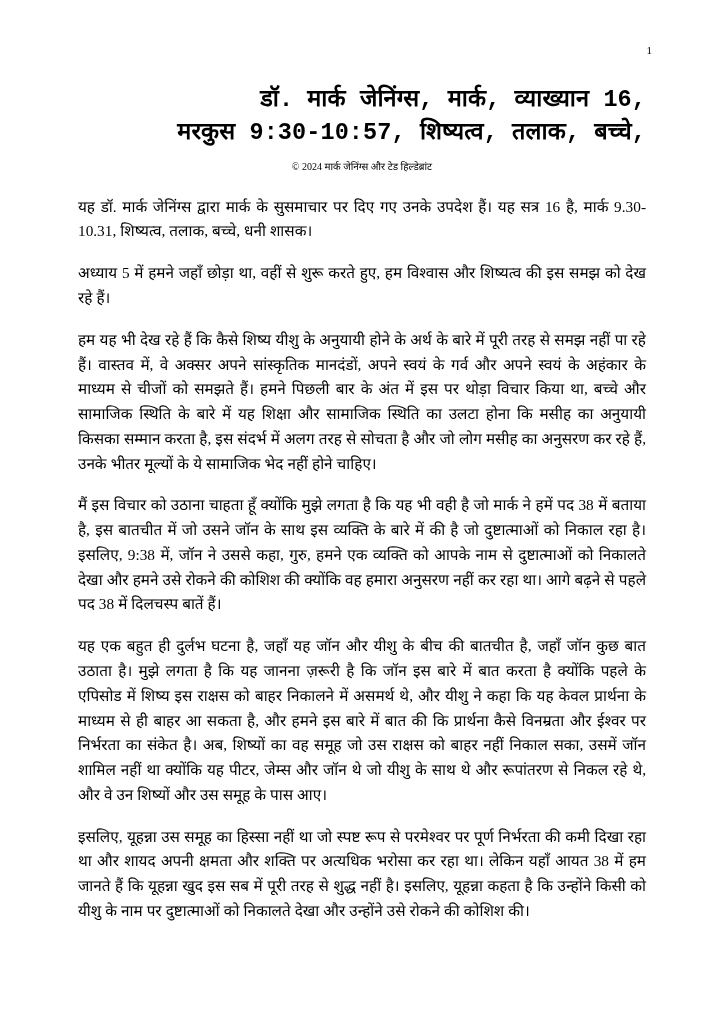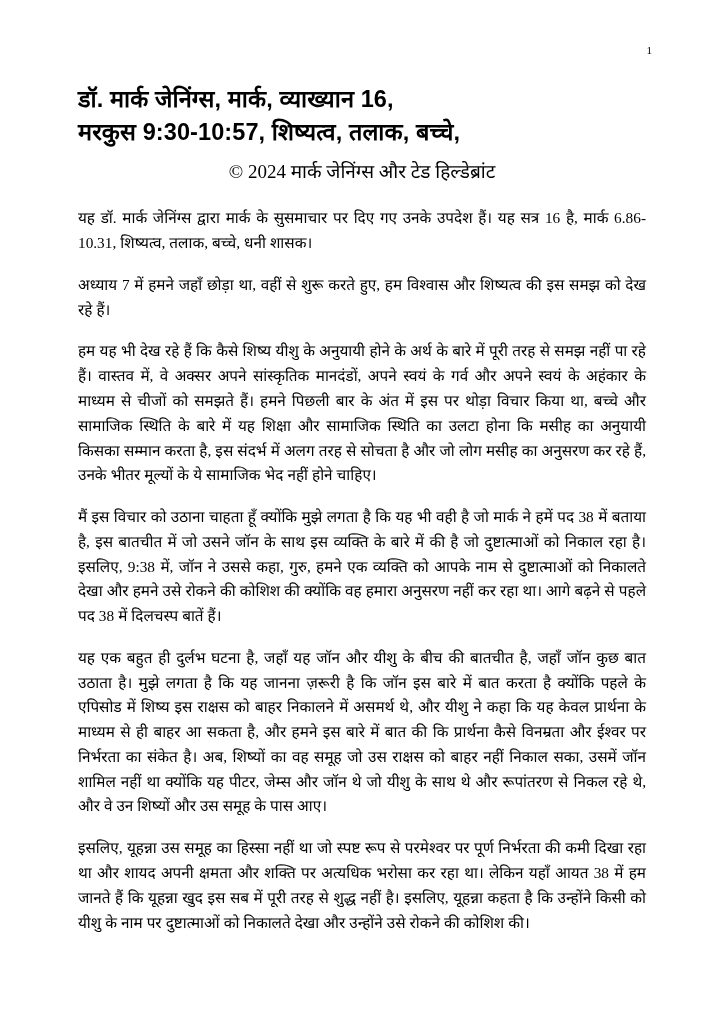--- a/index.html
+++ b/index.html
@@ -24,36 +24,36 @@
   .page-number {
     position: absolute;
     top: 44px;
     right: 72px;
     font-size: 11px;
     font-family: "Liberation Serif", "DejaVu Serif", serif;
     color: #000;
   }
   .doc-title {
     margin: 45px 0 0 0;
-    text-align: left;
-    font-family: Liberation Sans, sans-serif;
+    text-align: right;
+    font-family: Liberation Mono, monospace;
     font-weight: bold;
     font-size: 23.5px;
     line-height: 1.42;
     letter-spacing: 0.1px;
     color: #000;
   }
   .doc-title .tline {
     display: block;
   }
   .copyright {
     margin: 10px 0 0 0;
     text-align: center;
     font-family: "Liberation Serif", "DejaVu Serif", serif;
-    font-size: 19px;
+    font-size: 10px;
     line-height: 1.3;
     color: #000;
   }
   .body-text {
     margin: 22px 0 0 0;
     font-family: "Liberation Serif", "DejaVu Serif", serif;
     font-size: 15.3px;
     line-height: 1.62;
     text-align: justify;
     text-justify: inter-word;
@@ -71,20 +71,20 @@
 
   <div class="page-number">1</div>
 
   <h1 class="doc-title">
     <span class="tline">डॉ. मार्क जेनिंग्स, मार्क, व्याख्यान 16,</span>
     <span class="tline">मरकुस 9:30-10:57, शिष्यत्व, तलाक, बच्चे,</span>
   </h1>
 
   <div class="copyright">© 2024 मार्क जेनिंग्स और टेड हिल्डेब्रांट</div>
 
-  <p class="body-text">यह डॉ. मार्क जेनिंग्स द्वारा मार्क के सुसमाचार पर दिए गए उनके उपदेश हैं। यह सत्र 16 है, मार्क 6.86-10.31, शिष्यत्व, तलाक, बच्चे, धनी शासक।</p>
-  <p class="body-text">अध्याय 7 में हमने जहाँ छोड़ा था, वहीं से शुरू करते हुए, हम विश्वास और शिष्यत्व की इस समझ को देख रहे हैं।</p>
+  <p class="body-text">यह डॉ. मार्क जेनिंग्स द्वारा मार्क के सुसमाचार पर दिए गए उनके उपदेश हैं। यह सत्र 16 है, मार्क 9.30-10.31, शिष्यत्व, तलाक, बच्चे, धनी शासक।</p>
+  <p class="body-text">अध्याय 5 में हमने जहाँ छोड़ा था, वहीं से शुरू करते हुए, हम विश्वास और शिष्यत्व की इस समझ को देख रहे हैं।</p>
   <p class="body-text">हम यह भी देख रहे हैं कि कैसे शिष्य यीशु के अनुयायी होने के अर्थ के बारे में पूरी तरह से समझ नहीं पा रहे हैं। वास्तव में, वे अक्सर अपने सांस्कृतिक मानदंडों, अपने स्वयं के गर्व और अपने स्वयं के अहंकार के माध्यम से चीजों को समझते हैं। हमने पिछली बार के अंत में इस पर थोड़ा विचार किया था, बच्चे और सामाजिक स्थिति के बारे में यह शिक्षा और सामाजिक स्थिति का उलटा होना कि मसीह का अनुयायी किसका सम्मान करता है, इस संदर्भ में अलग तरह से सोचता है और जो लोग मसीह का अनुसरण कर रहे हैं, उनके भीतर मूल्यों के ये सामाजिक भेद नहीं होने चाहिए।</p>
   <p class="body-text">मैं इस विचार को उठाना चाहता हूँ क्योंकि मुझे लगता है कि यह भी वही है जो मार्क ने हमें पद 38 में बताया है, इस बातचीत में जो उसने जॉन के साथ इस व्यक्ति के बारे में की है जो दुष्टात्माओं को निकाल रहा है। इसलिए, 9:38 में, जॉन ने उससे कहा, गुरु, हमने एक व्यक्ति को आपके नाम से दुष्टात्माओं को निकालते देखा और हमने उसे रोकने की कोशिश की क्योंकि वह हमारा अनुसरण नहीं कर रहा था। आगे बढ़ने से पहले पद 38 में दिलचस्प बातें हैं।</p>
   <p class="body-text">यह एक बहुत ही दुर्लभ घटना है, जहाँ यह जॉन और यीशु के बीच की बातचीत है, जहाँ जॉन कुछ बात उठाता है। मुझे लगता है कि यह जानना ज़रूरी है कि जॉन इस बारे में बात करता है क्योंकि पहले के एपिसोड में शिष्य इस राक्षस को बाहर निकालने में असमर्थ थे, और यीशु ने कहा कि यह केवल प्रार्थना के माध्यम से ही बाहर आ सकता है, और हमने इस बारे में बात की कि प्रार्थना कैसे विनम्रता और ईश्वर पर निर्भरता का संकेत है। अब, शिष्यों का वह समूह जो उस राक्षस को बाहर नहीं निकाल सका, उसमें जॉन शामिल नहीं था क्योंकि यह पीटर, जेम्स और जॉन थे जो यीशु के साथ थे और रूपांतरण से निकल रहे थे, और वे उन शिष्यों और उस समूह के पास आए।</p>
   <p class="body-text">इसलिए, यूहन्ना उस समूह का हिस्सा नहीं था जो स्पष्ट रूप से परमेश्वर पर पूर्ण निर्भरता की कमी दिखा रहा था और शायद अपनी क्षमता और शक्ति पर अत्यधिक भरोसा कर रहा था। लेकिन यहाँ आयत 38 में हम जानते हैं कि यूहन्ना खुद इस सब में पूरी तरह से शुद्ध नहीं है। इसलिए, यूहन्ना कहता है कि उन्होंने किसी को यीशु के नाम पर दुष्टात्माओं को निकालते देखा और उन्होंने उसे रोकने की कोशिश की।</p>
 
 </div>
 
 </body></html>

